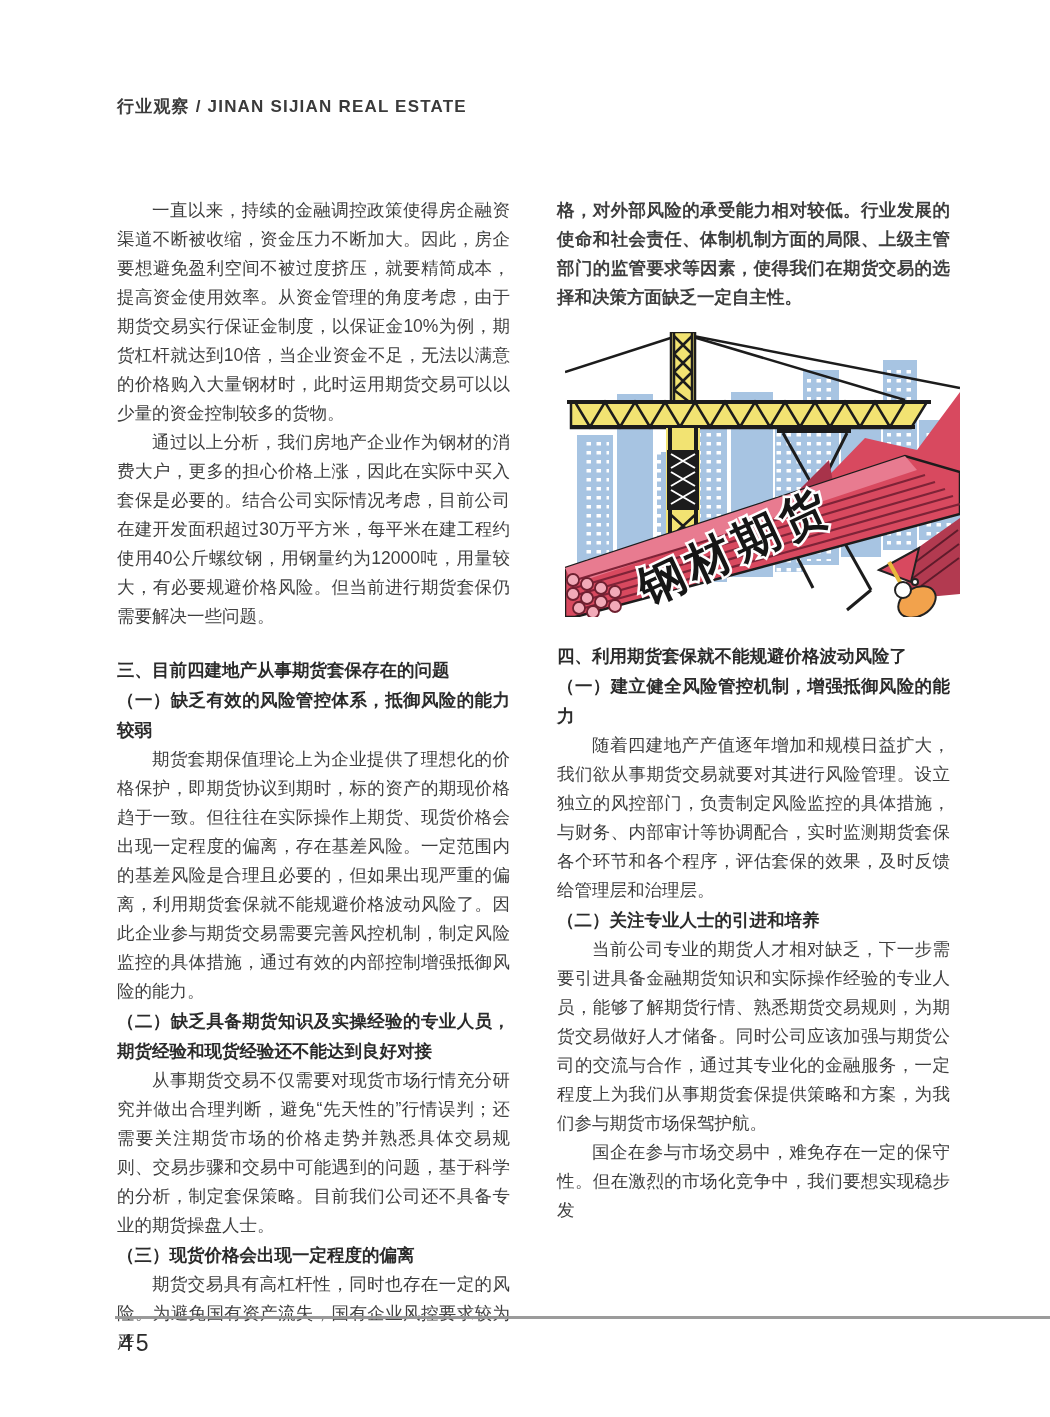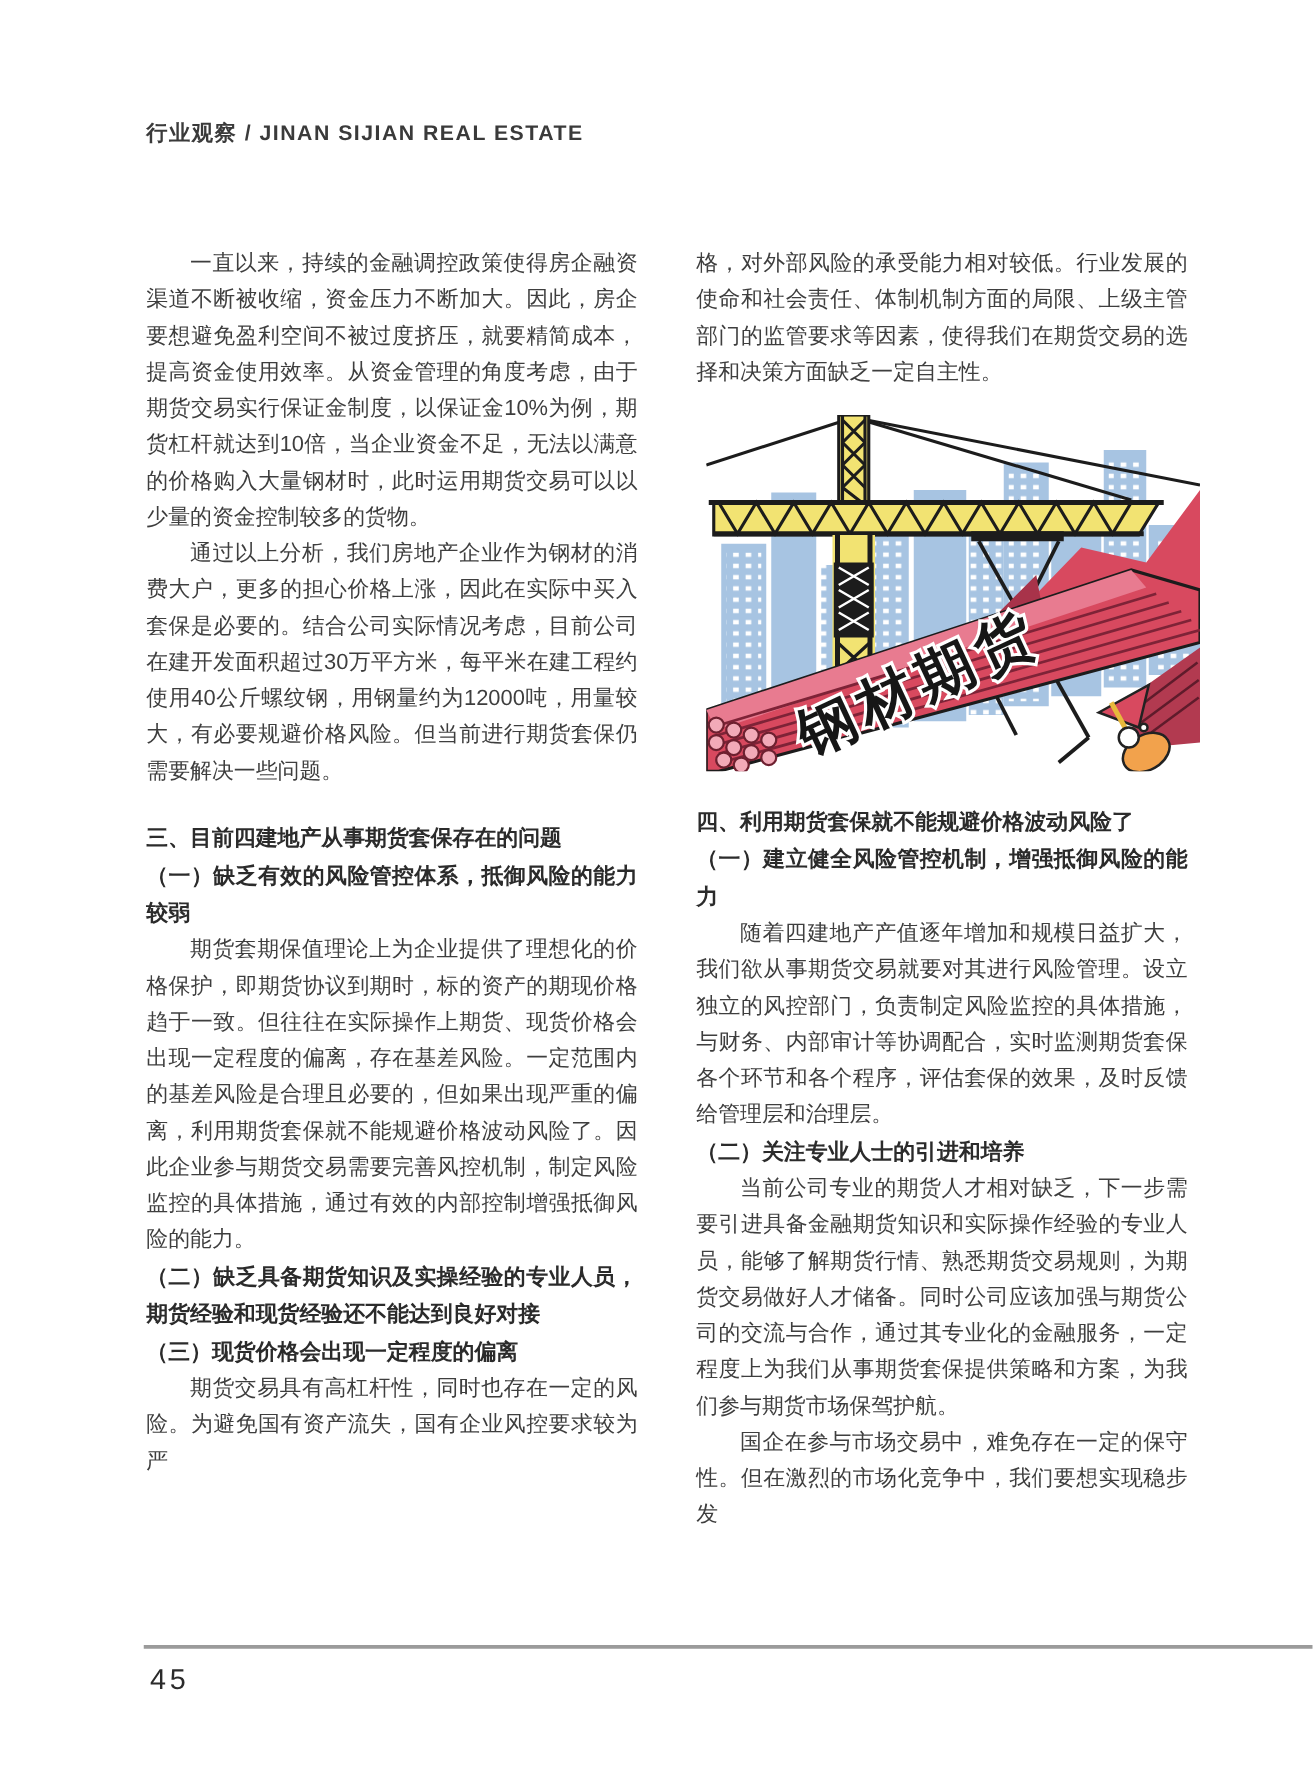--- a/index.html
+++ b/index.html
@@ -14,21 +14,21 @@
   }
   .columns{
     position:absolute;left:117px;top:196px;width:833px;
     display:flex;gap:47px;
   }
   .col{width:393px;}
   .col p{
     margin:0;font-size:17.5px;line-height:29px;color:#3e3e3e;
     text-align:justify;text-indent:2em;
   }
-  .col p.no-indent{text-indent:0;}
+  .col p.no-indent{text-indent:0;font-weight:bold;}
   .col h3{
     margin:24px 0 0 0;font-size:17.5px;line-height:30px;color:#2b2b2b;
     font-weight:bold;text-align:justify;
   }
   .col h4{
     margin:0;font-size:17.5px;line-height:30px;color:#2b2b2b;
     font-weight:bold;text-align:justify;
   }
   .figure{
     width:395px;height:285px;margin:20px 0 20px 8px;
@@ -48,20 +48,21 @@
 
 <div class="columns">
 
   <div class="col">
     <p>一直以来，持续的金融调控政策使得房企融资渠道不断被收缩，资金压力不断加大。因此，房企要想避免盈利空间不被过度挤压，就要精简成本，提高资金使用效率。从资金管理的角度考虑，由于期货交易实行保证金制度，以保证金10%为例，期货杠杆就达到10倍，当企业资金不足，无法以满意的价格购入大量钢材时，此时运用期货交易可以以少量的资金控制较多的货物。</p>
     <p>通过以上分析，我们房地产企业作为钢材的消费大户，更多的担心价格上涨，因此在实际中买入套保是必要的。结合公司实际情况考虑，目前公司在建开发面积超过30万平方米，每平米在建工程约使用40公斤螺纹钢，用钢量约为12000吨，用量较大，有必要规避价格风险。但当前进行期货套保仍需要解决一些问题。</p>
     <h3>三、目前四建地产从事期货套保存在的问题</h3>
     <h4>（一）缺乏有效的风险管控体系，抵御风险的能力较弱</h4>
     <p>期货套期保值理论上为企业提供了理想化的价格保护，即期货协议到期时，标的资产的期现价格趋于一致。但往往在实际操作上期货、现货价格会出现一定程度的偏离，存在基差风险。一定范围内的基差风险是合理且必要的，但如果出现严重的偏离，利用期货套保就不能规避价格波动风险了。因此企业参与期货交易需要完善风控机制，制定风险监控的具体措施，通过有效的内部控制增强抵御风险的能力。</p>
     <h4>（二）缺乏具备期货知识及实操经验的专业人员，期货经验和现货经验还不能达到良好对接</h4>
+    <p>从事期货交易不仅需要对现货市场行情充分研究并做出合理判断，避免“先天性的”行情误判；还需要关注期货市场的价格走势并熟悉具体交易规则、交易步骤和交易中可能遇到的问题，基于科学的分析，制定套保策略。目前我们公司还不具备专业的期货操盘人士。</p>
     <h4>（三）现货价格会出现一定程度的偏离</h4>
     <p>期货交易具有高杠杆性，同时也存在一定的风险。为避免国有资产流失，国有企业风控要求较为严</p>
   </div>
 
   <div class="col">
     <p class="no-indent">格，对外部风险的承受能力相对较低。行业发展的使命和社会责任、体制机制方面的局限、上级主管部门的监管要求等因素，使得我们在期货交易的选择和决策方面缺乏一定自主性。</p>
 
     <svg class="figure" viewBox="0 0 395 285" xmlns="http://www.w3.org/2000/svg">
       <defs>
         <pattern id="win" width="10" height="9" patternUnits="userSpaceOnUse">

